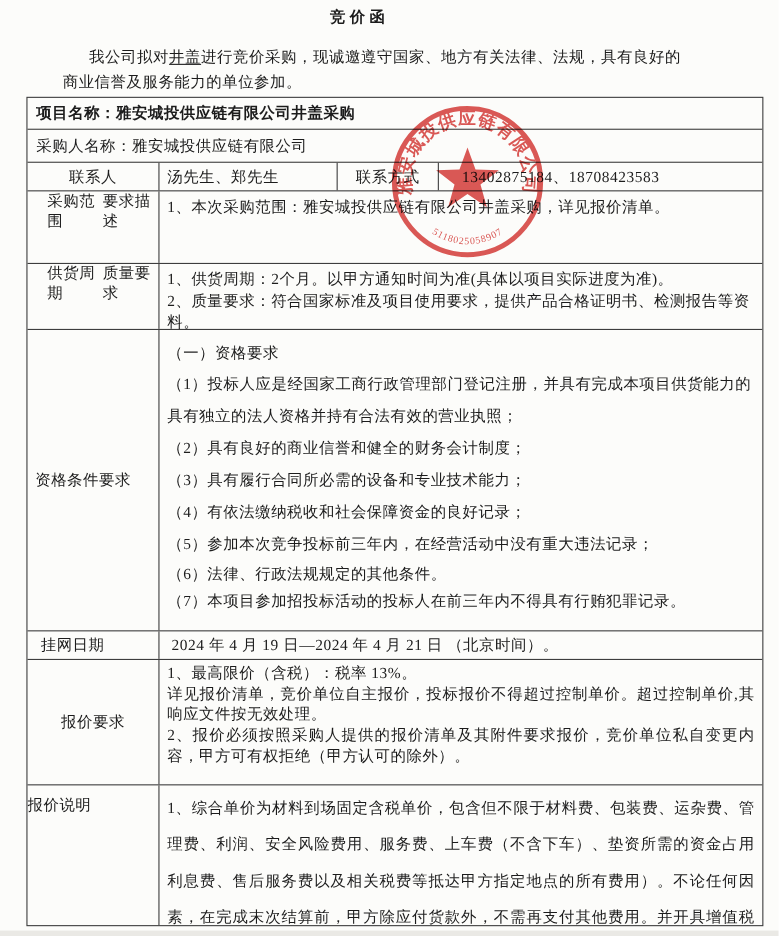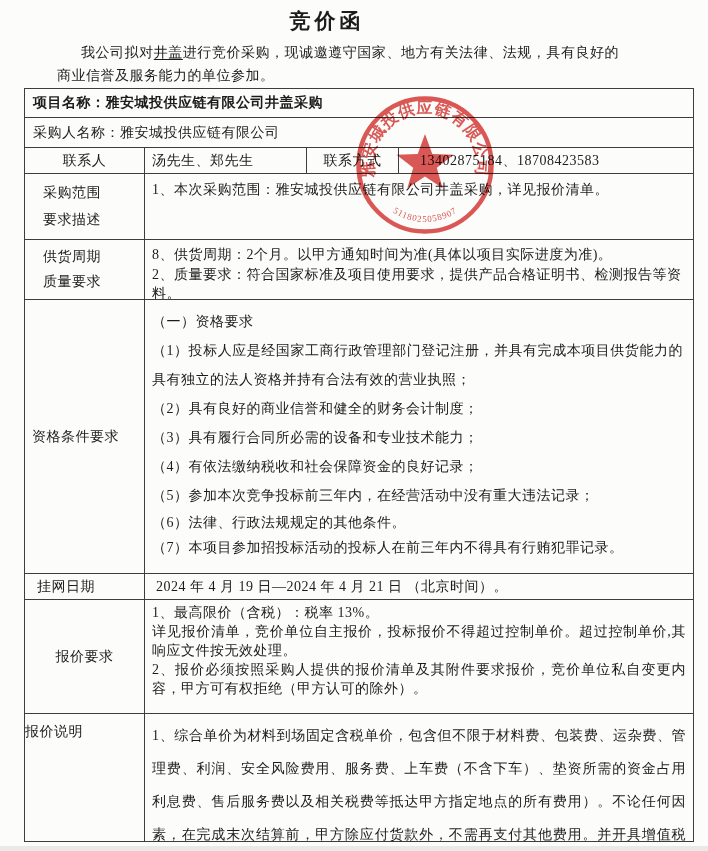--- a/index.html
+++ b/index.html
@@ -5,21 +5,21 @@
   * { margin:0; padding:0; box-sizing:border-box; }
   html,body { background:#ffffff; }
   .page {
     position:relative; width:708px; height:851px; margin:0 auto;
     background:#fcfcfa; overflow:hidden;
     font-family:"Liberation Serif","DejaVu Serif",serif;
     color:#1c1c1c; font-size:14px; letter-spacing:0.5px;
   }
   .doc-title {
     position:absolute; top:7px; left:0; width:654px;
-    text-align:center; font-size:21px; font-weight:bold; letter-spacing:4px;
+    text-align:center; font-size:14px; font-weight:bold; letter-spacing:4px;
   }
   .intro {
     position:absolute; top:42px; left:57px; width:562px;
     line-height:22.5px; text-indent:24px; text-align:justify;
   }
   .intro .uterm { font-weight:normal; text-decoration:underline; text-underline-offset:2px; }
 
   .tbl {
     position:absolute; left:24px; top:88px; width:670px;
     border:1px solid #3d3d3d; background:transparent;
@@ -35,21 +35,21 @@
   .r1 .full { width:100%; display:flex; align-items:center; padding-left:8px; font-weight:bold; }
   .r2 { height:30px; }
   .r2 .full { width:100%; display:flex; align-items:center; padding-left:8px; }
   .r3 { height:26px; }
   .r3 .cell { display:flex; align-items:center; }
   .r3 .c1 { justify-content:center; }
   .r3 .c2 { width:162px; flex:0 0 162px; padding-left:7px; }
   .r3 .c3 { width:92px; flex:0 0 92px; justify-content:center; }
   .r3 .c4 { flex:1 1 auto; padding-left:21px; }
 
-  .lab2 { display:flex; flex-direction:column; justify-content:space-evenly; padding-left:18px; }
+  .lab2 { display:flex; flex-direction:row; justify-content:space-evenly; padding-left:18px; }
   .r4 { height:66px; }
   .r4 .content { padding:6px 8px 0 7px; line-height:19px; }
   .r5 { height:60px; }
   .r5 .content { padding:5px 8px 0 7px; }
   .r5 .content p { line-height:19.5px; }
 
   .r6 { height:274px; }
   .r6 .lab { display:flex; align-items:center; padding-left:7px; }
   .r6 .content { padding:7px 10px 0 7px; }
   .r6 .content p { line-height:29px; text-align:justify; }
@@ -119,21 +119,21 @@
         <p>1、本次采购范围：雅安城投供应链有限公司井盖采购，详见报价清单。</p>
       </div>
     </div>
 
     <div class="row r5">
       <div class="cell lab lab2">
         <span>供货周期</span>
         <span>质量要求</span>
       </div>
       <div class="cell content">
-        <p>8、供货周期：2个月。以甲方通知时间为准(具体以项目实际进度为准)。</p>
+        <p>1、供货周期：2个月。以甲方通知时间为准(具体以项目实际进度为准)。</p>
         <p>2、质量要求：符合国家标准及项目使用要求，提供产品合格证明书、检测报告等资料。</p>
       </div>
     </div>
 
     <div class="row r6">
       <div class="cell lab">
         <span>资格条件要求</span>
       </div>
       <div class="cell content">
         <p>（一）资格要求</p>

